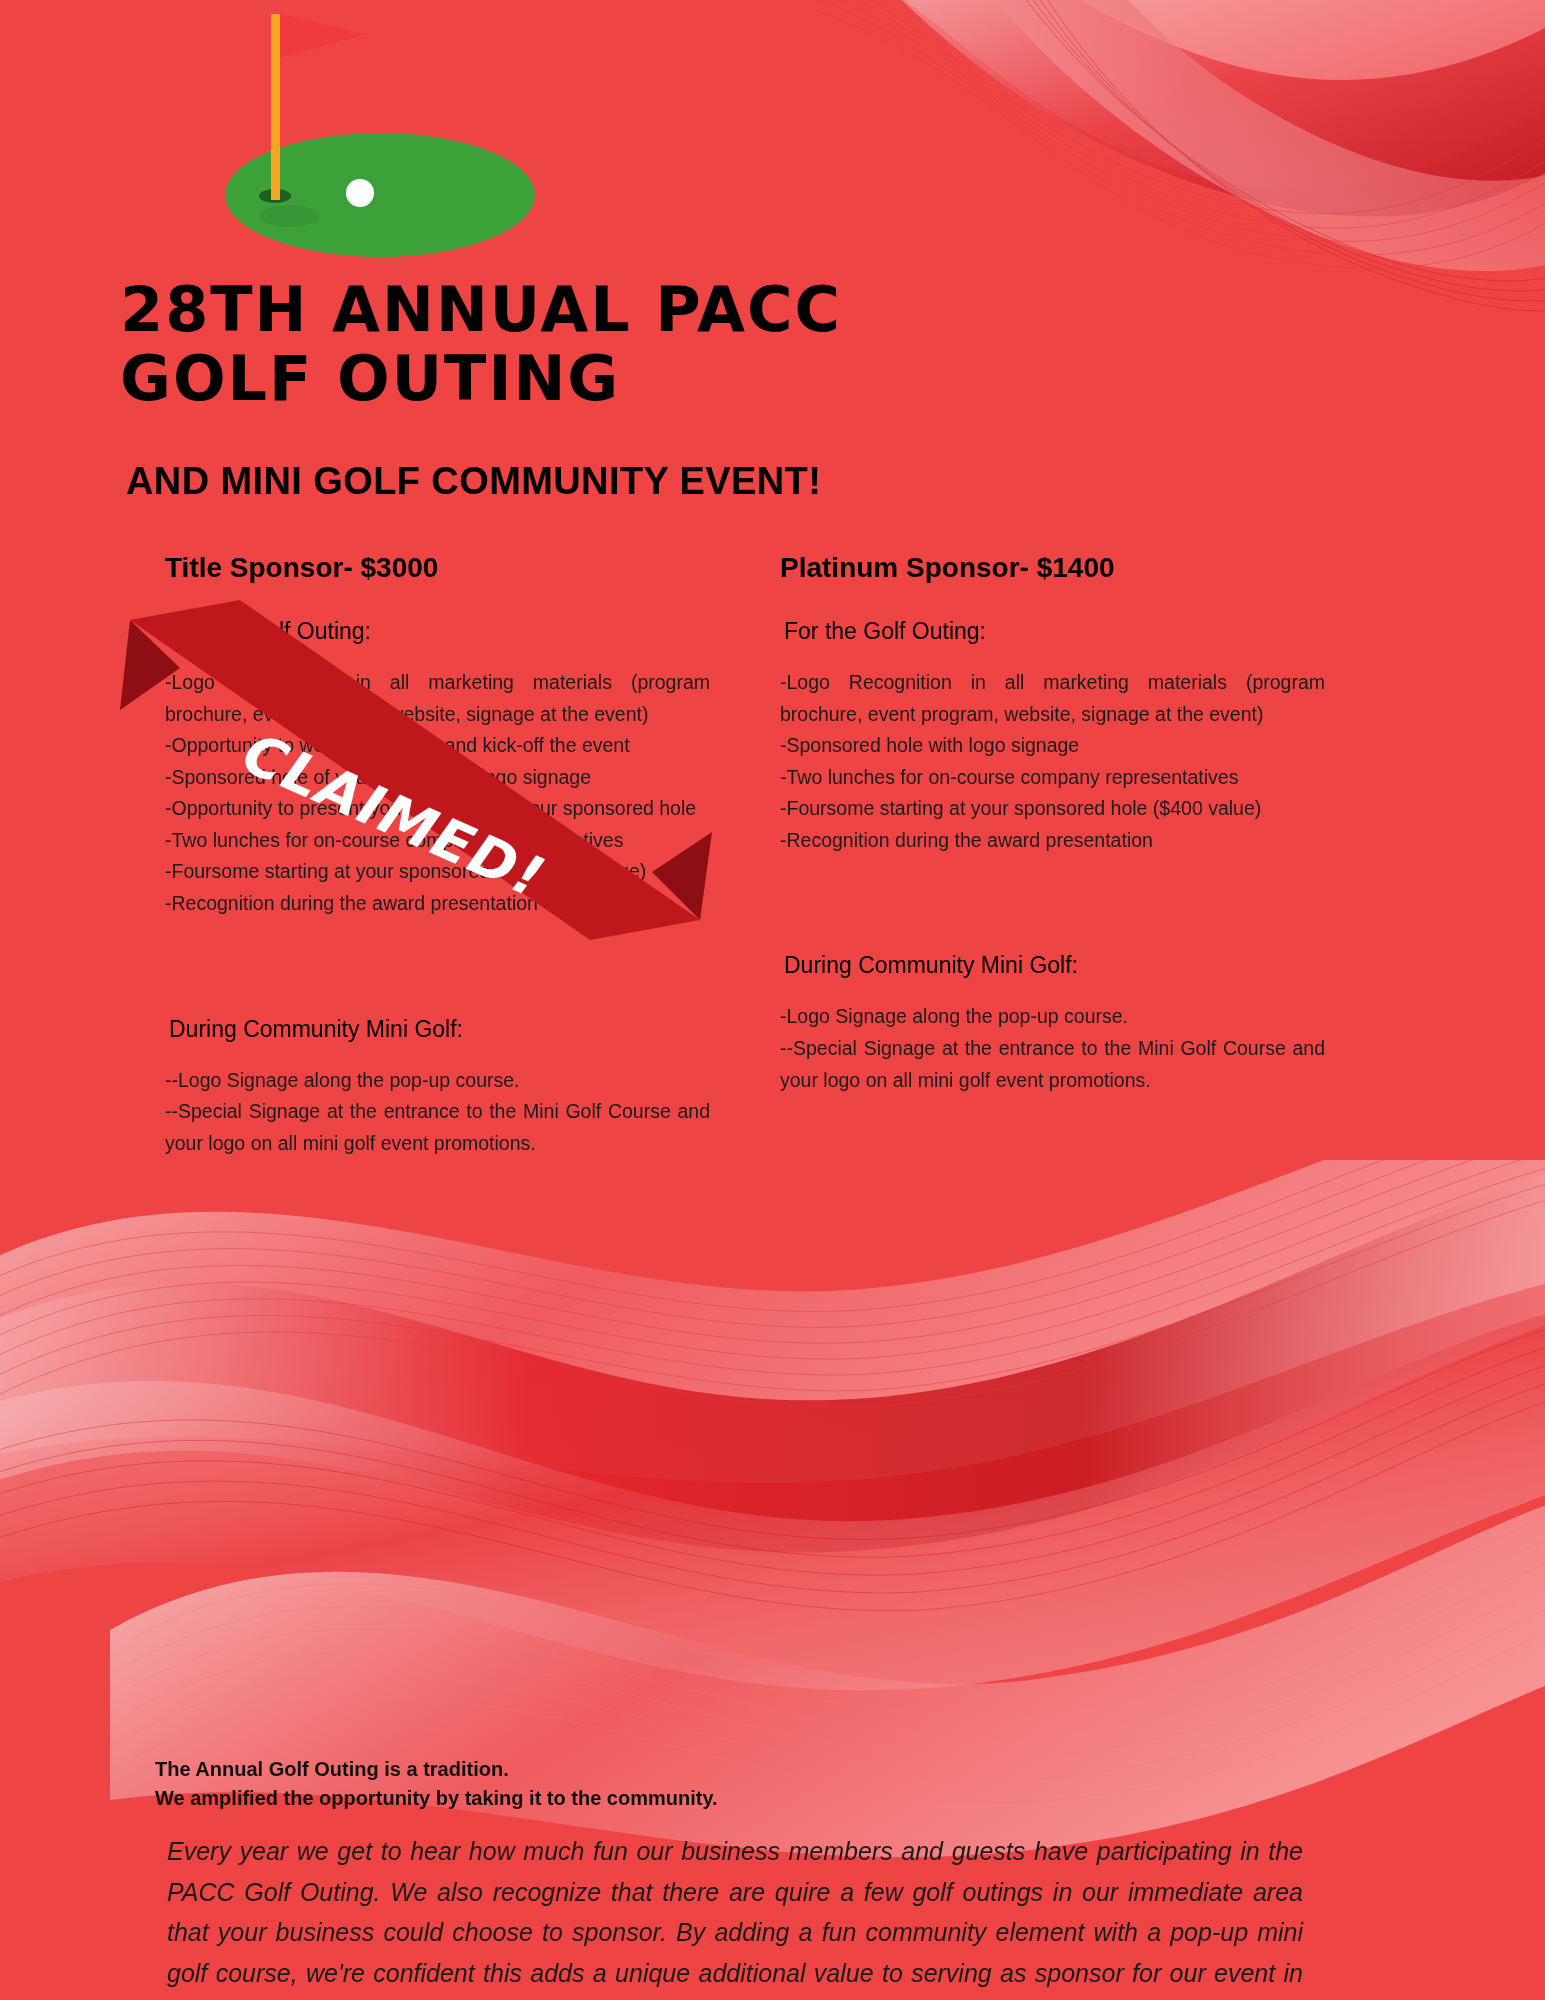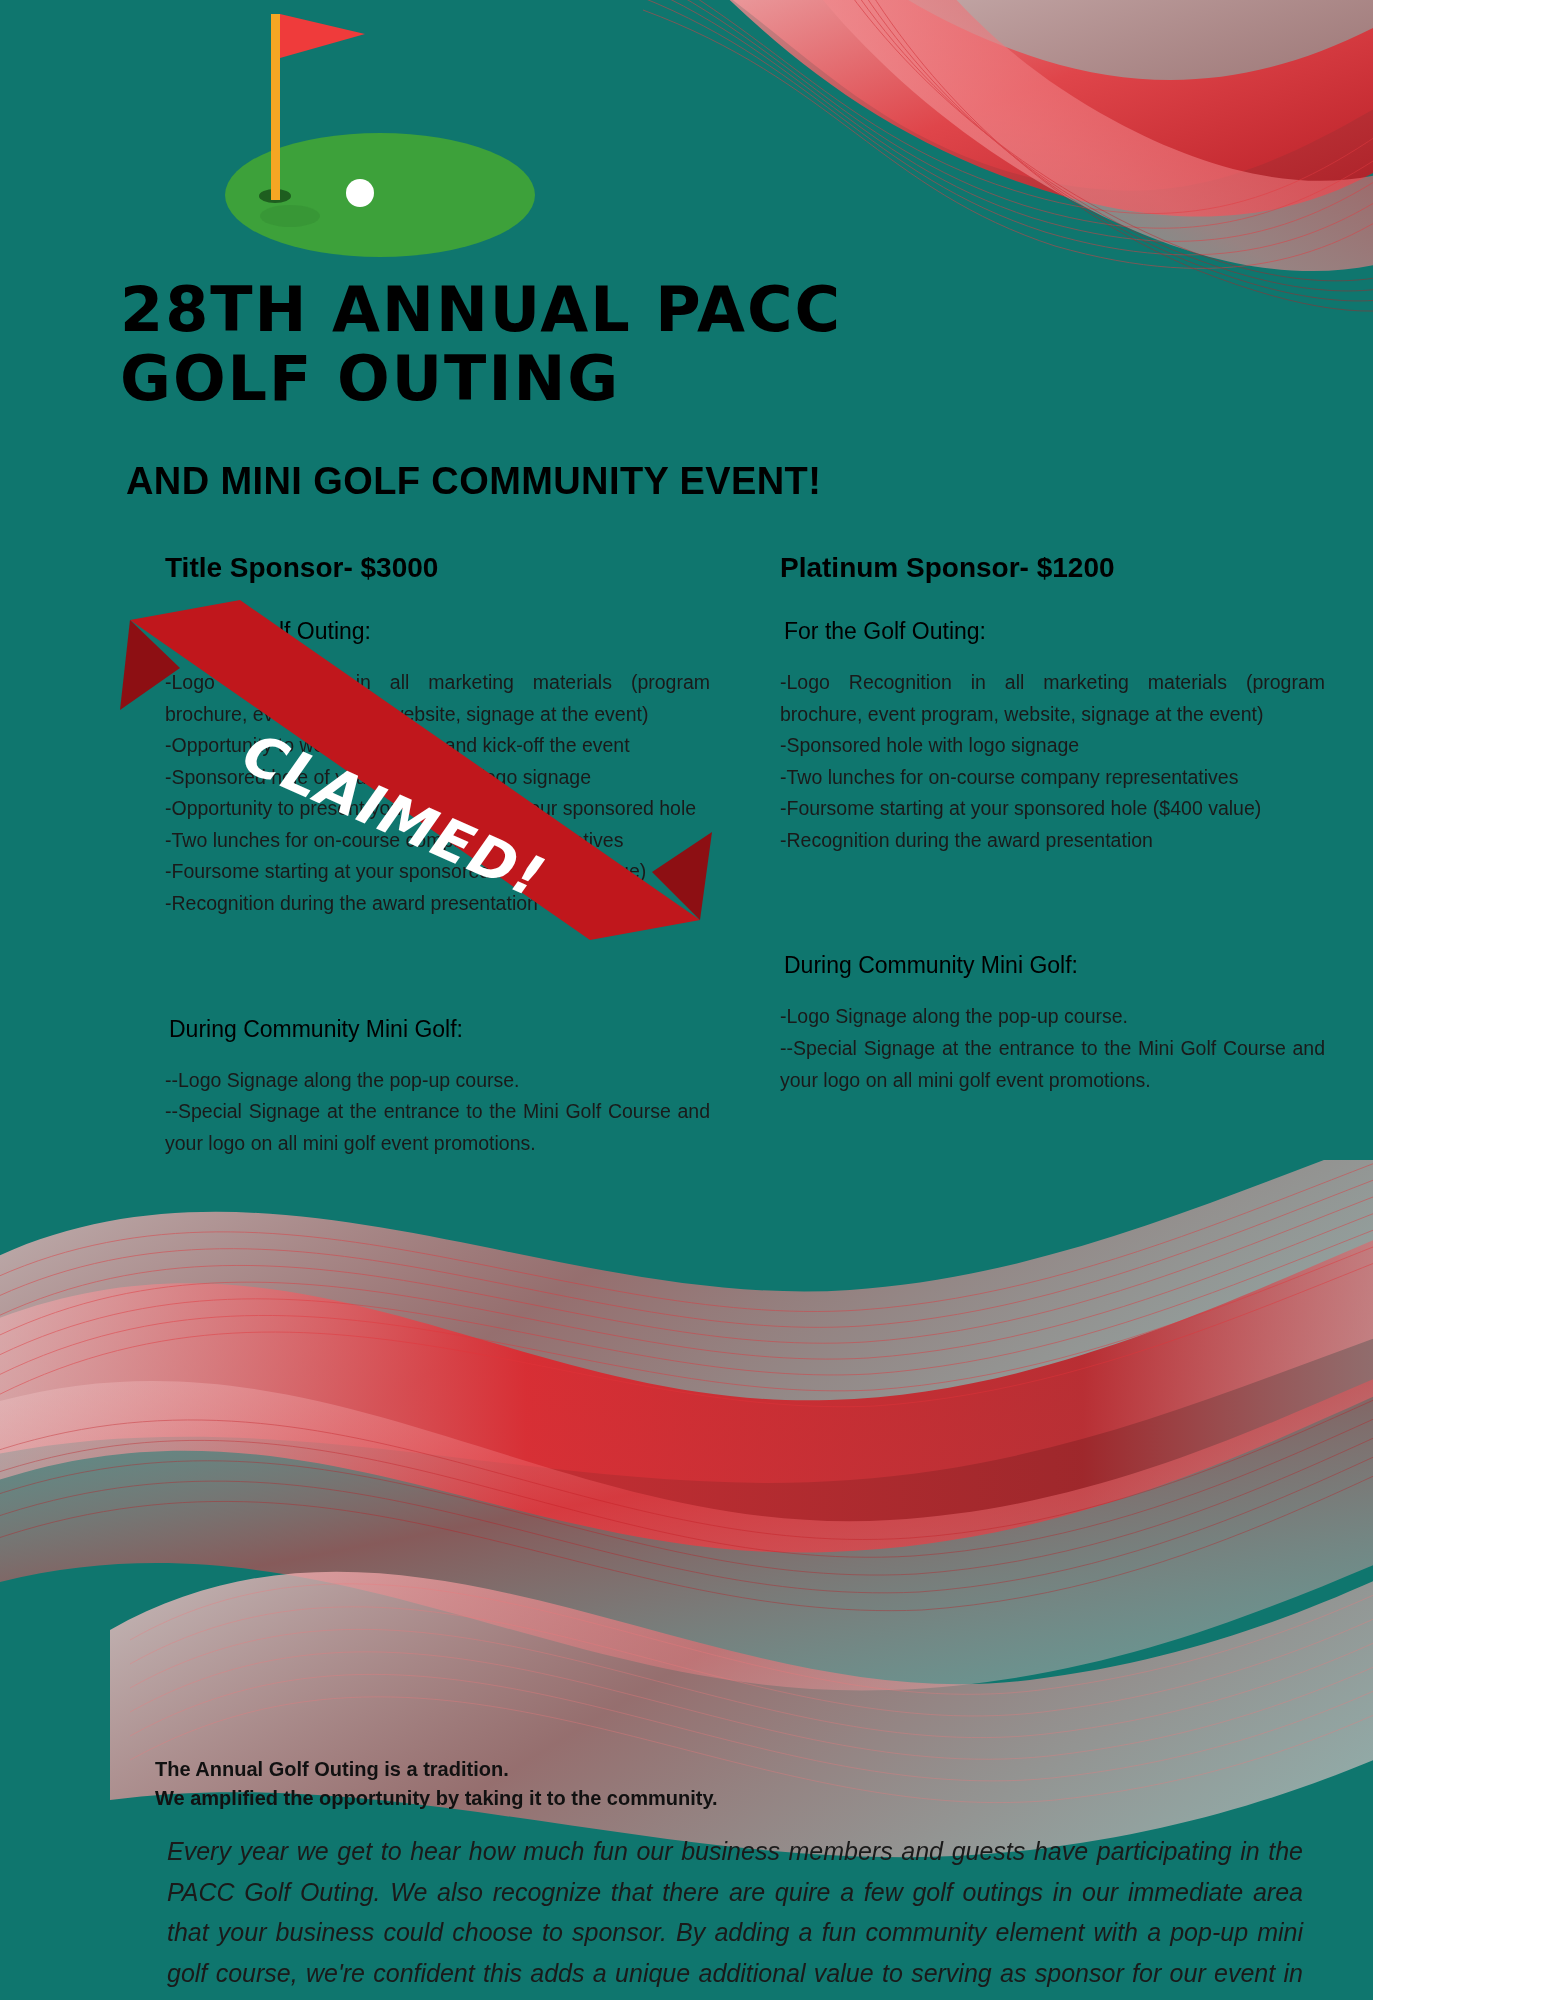--- a/index.html
+++ b/index.html
@@ -9,24 +9,24 @@
   body {
     width: 1545px;
     height: 2000px;
     background: #ffffff;
     font-family: "Liberation Sans", sans-serif;
     overflow: hidden;
     position: relative;
   }
   .page {
     position: relative;
-    width: 1373px;
+    width: 1545px;
     height: 2000px;
     overflow: hidden;
-    background: #0f766e;
+    background: #ef4444;
   }
 
   
   .ribbon-svg {
     position: absolute;
     pointer-events: none;
   }
   #ribbon-top {
     top: -40px;
     right: -30px;
@@ -217,21 +217,21 @@
 -Opportunity to present your company at your sponsored hole
 -Two lunches for on-course company representatives
 -Foursome starting at your sponsored hole ($400 value)
 -Recognition during the award presentation</div>
     <div class="section-head spaced">During Community Mini Golf:</div>
     <div class="bullets mini">--Logo Signage along the pop-up course.
 --Special Signage at the entrance to the Mini Golf Course and your logo on all mini golf event promotions.</div>
   </div>
 
   <div class="col" id="col-right">
-    <div class="tier-title">Platinum Sponsor- $1200</div>
+    <div class="tier-title">Platinum Sponsor- $1400</div>
     <div class="section-head"> For the Golf Outing:</div>
     <div class="bullets">-Logo Recognition in all marketing materials (program brochure, event program, website, signage at the event)
 -Sponsored hole with logo signage
 -Two lunches for on-course company representatives
 -Foursome starting at your sponsored hole ($400 value)
 -Recognition during the award presentation</div>
     <div class="section-head spaced">During Community Mini Golf:</div>
     <div class="bullets mini">-Logo Signage along the pop-up course.
 --Special Signage at the entrance to the Mini Golf Course and your logo on all mini golf event promotions.</div>
   </div>

